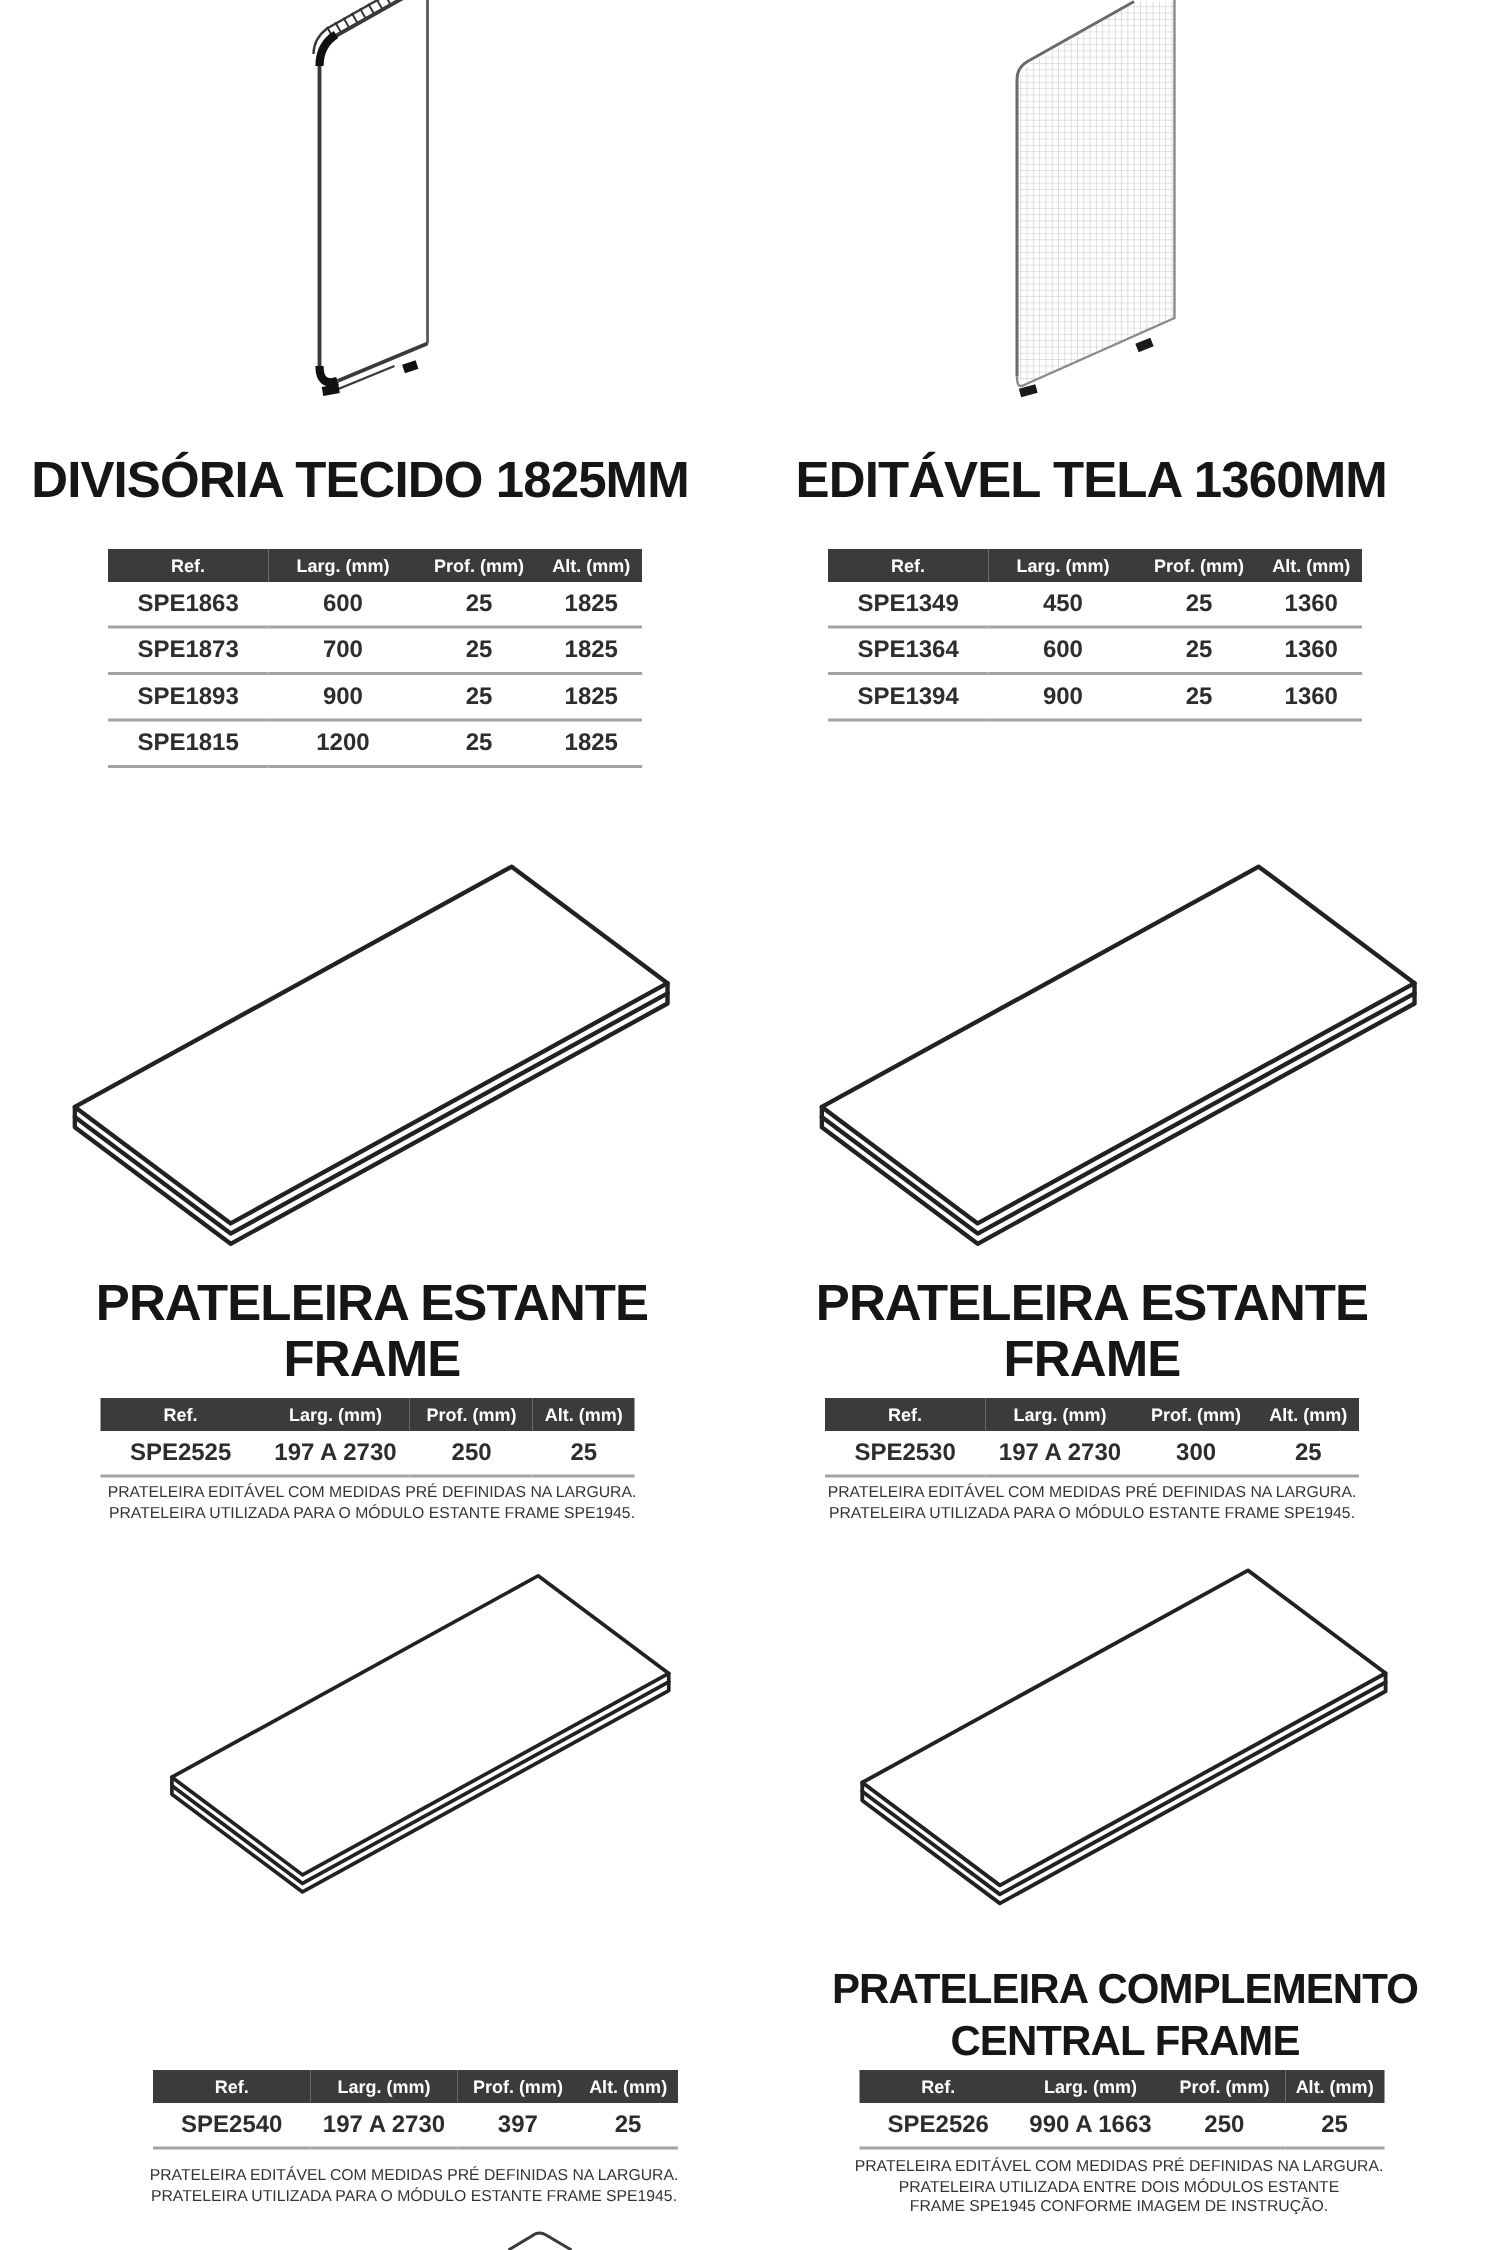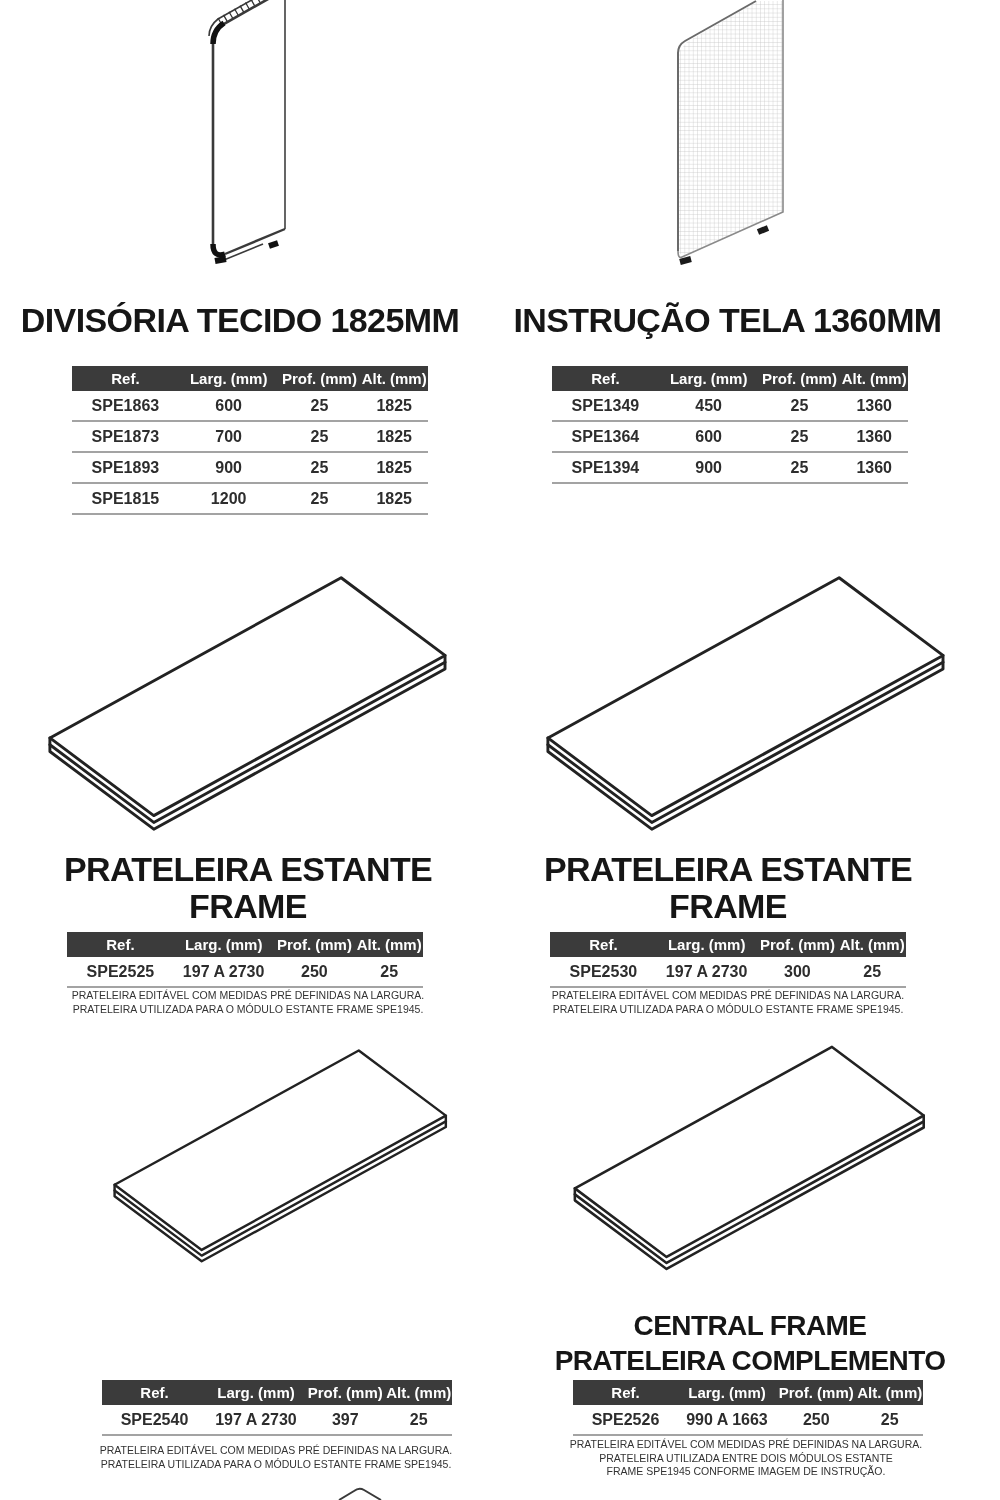--- a/index.html
+++ b/index.html
@@ -14,21 +14,21 @@
   .title {
     position:absolute; margin:0; text-align:center;
     font-weight:bold; color:#161616; letter-spacing:-0.6px; line-height:1.1;
   }
   .title span { display:block; }
   .t-xl { font-size:34px; }
   .t-md27 { font-size:27px; line-height:1.25; }
   .t-md28 { font-size:28px; line-height:1.25; }
   table.spec { position:absolute; border-collapse:collapse; table-layout:fixed; }
   table.spec th {
-    background:#3b3b3b; color:#ffffff; font-size:15px; font-weight:bold;
+    background:#3b3b3b; color:#ffffff; font-size:12px; font-weight:bold;
     padding:4px 0; text-align:center; white-space:nowrap;
   }
   table.spec td {
     font-size:16px; font-weight:bold; color:#2d2d2d; text-align:center;
     padding:6px 0 5px 0; border-bottom:2px solid #a3a3a3; white-space:nowrap;
   }
   .note {
     position:absolute; margin:0; text-align:center;
     font-size:10.5px; font-weight:normal; color:#333333; line-height:1.3;
   }
@@ -117,21 +117,21 @@
         </pattern>
       </defs>
       <polygon points="23,53 32,42 102,1 128,1 128,212 28,257 23,251" fill="url(#meshgrid)" stroke="none"></polygon>
       <path d="M23 251 V53 Q23 45 30 41 L101 1" stroke="#6a6a6a" stroke-width="2" fill="none"></path>
       <path d="M128 0 V212 L27 257 Q23 259 23 251" stroke="#8a8a8a" stroke-width="1.6" fill="none"></path>
       <path d="M103 232 l10 -4" stroke="#1a1a1a" stroke-width="6"></path>
       <path d="M25 262 l11 -3" stroke="#1a1a1a" stroke-width="6"></path>
     </svg>
   </div>
   <h2 class="title t-xl" style="left:505px; top:302px; width:445px;">
-    <span>INSTRUÇÃO TELA 1360MM</span>
+    <span>EDITÁVEL TELA 1360MM</span>
   </h2>
   <table class="spec" style="left:552px; top:366px; width:356px;">
       <colgroup>
         <col style="width: 30%;">
         <col style="width: 28%;">
         <col style="width: 23%;">
         <col style="width: 19%;">
       </colgroup>
       <thead>
         <tr>
@@ -272,22 +272,22 @@
     <span>PRATELEIRA EDITÁVEL COM MEDIDAS PRÉ DEFINIDAS NA LARGURA.</span>
     <span>PRATELEIRA UTILIZADA PARA O MÓDULO ESTANTE FRAME SPE1945.</span>
   </p>
 
   <div class="fig" style="left:568px; top:1040px; width:360px; height:235px;">
     <svg viewBox="0 0 420 274">
         <use href="#shelf-shape"></use>
       </svg>
   </div>
   <h2 class="title t-md28" style="left:520px; top:1308px; width:460px;">
+    <span>PRATELEIRA COMPLEMENTO</span>
     <span>CENTRAL FRAME</span>
-    <span>PRATELEIRA COMPLEMENTO</span>
   </h2>
   <table class="spec" style="left:573px; top:1380px; width:350px;">
       <colgroup>
         <col style="width: 30%;">
         <col style="width: 28%;">
         <col style="width: 23%;">
         <col style="width: 19%;">
       </colgroup>
       <thead>
         <tr>

